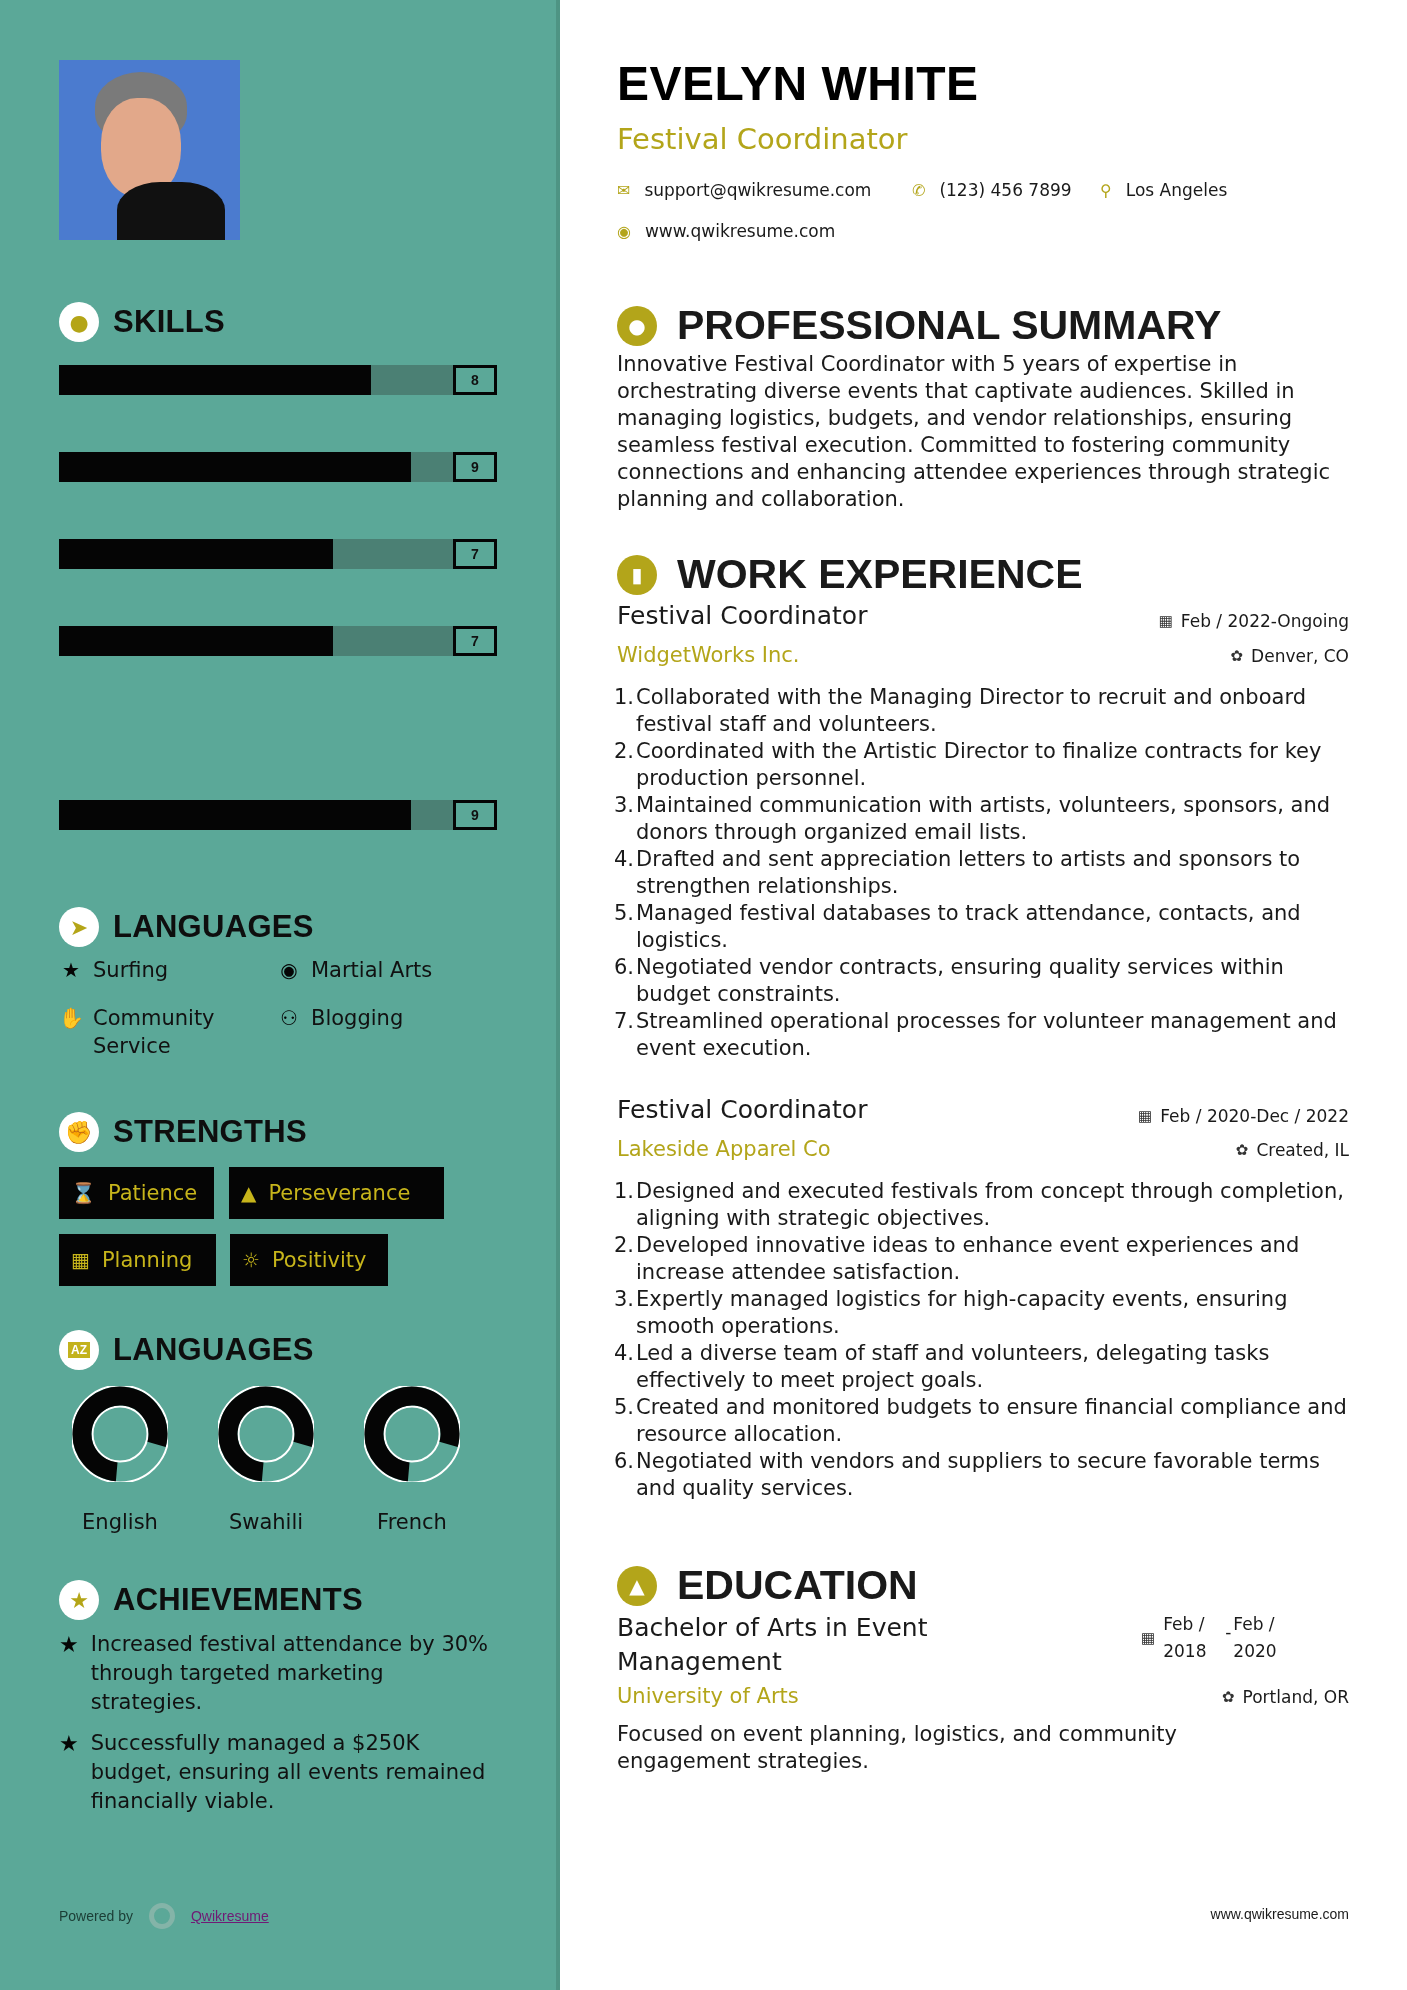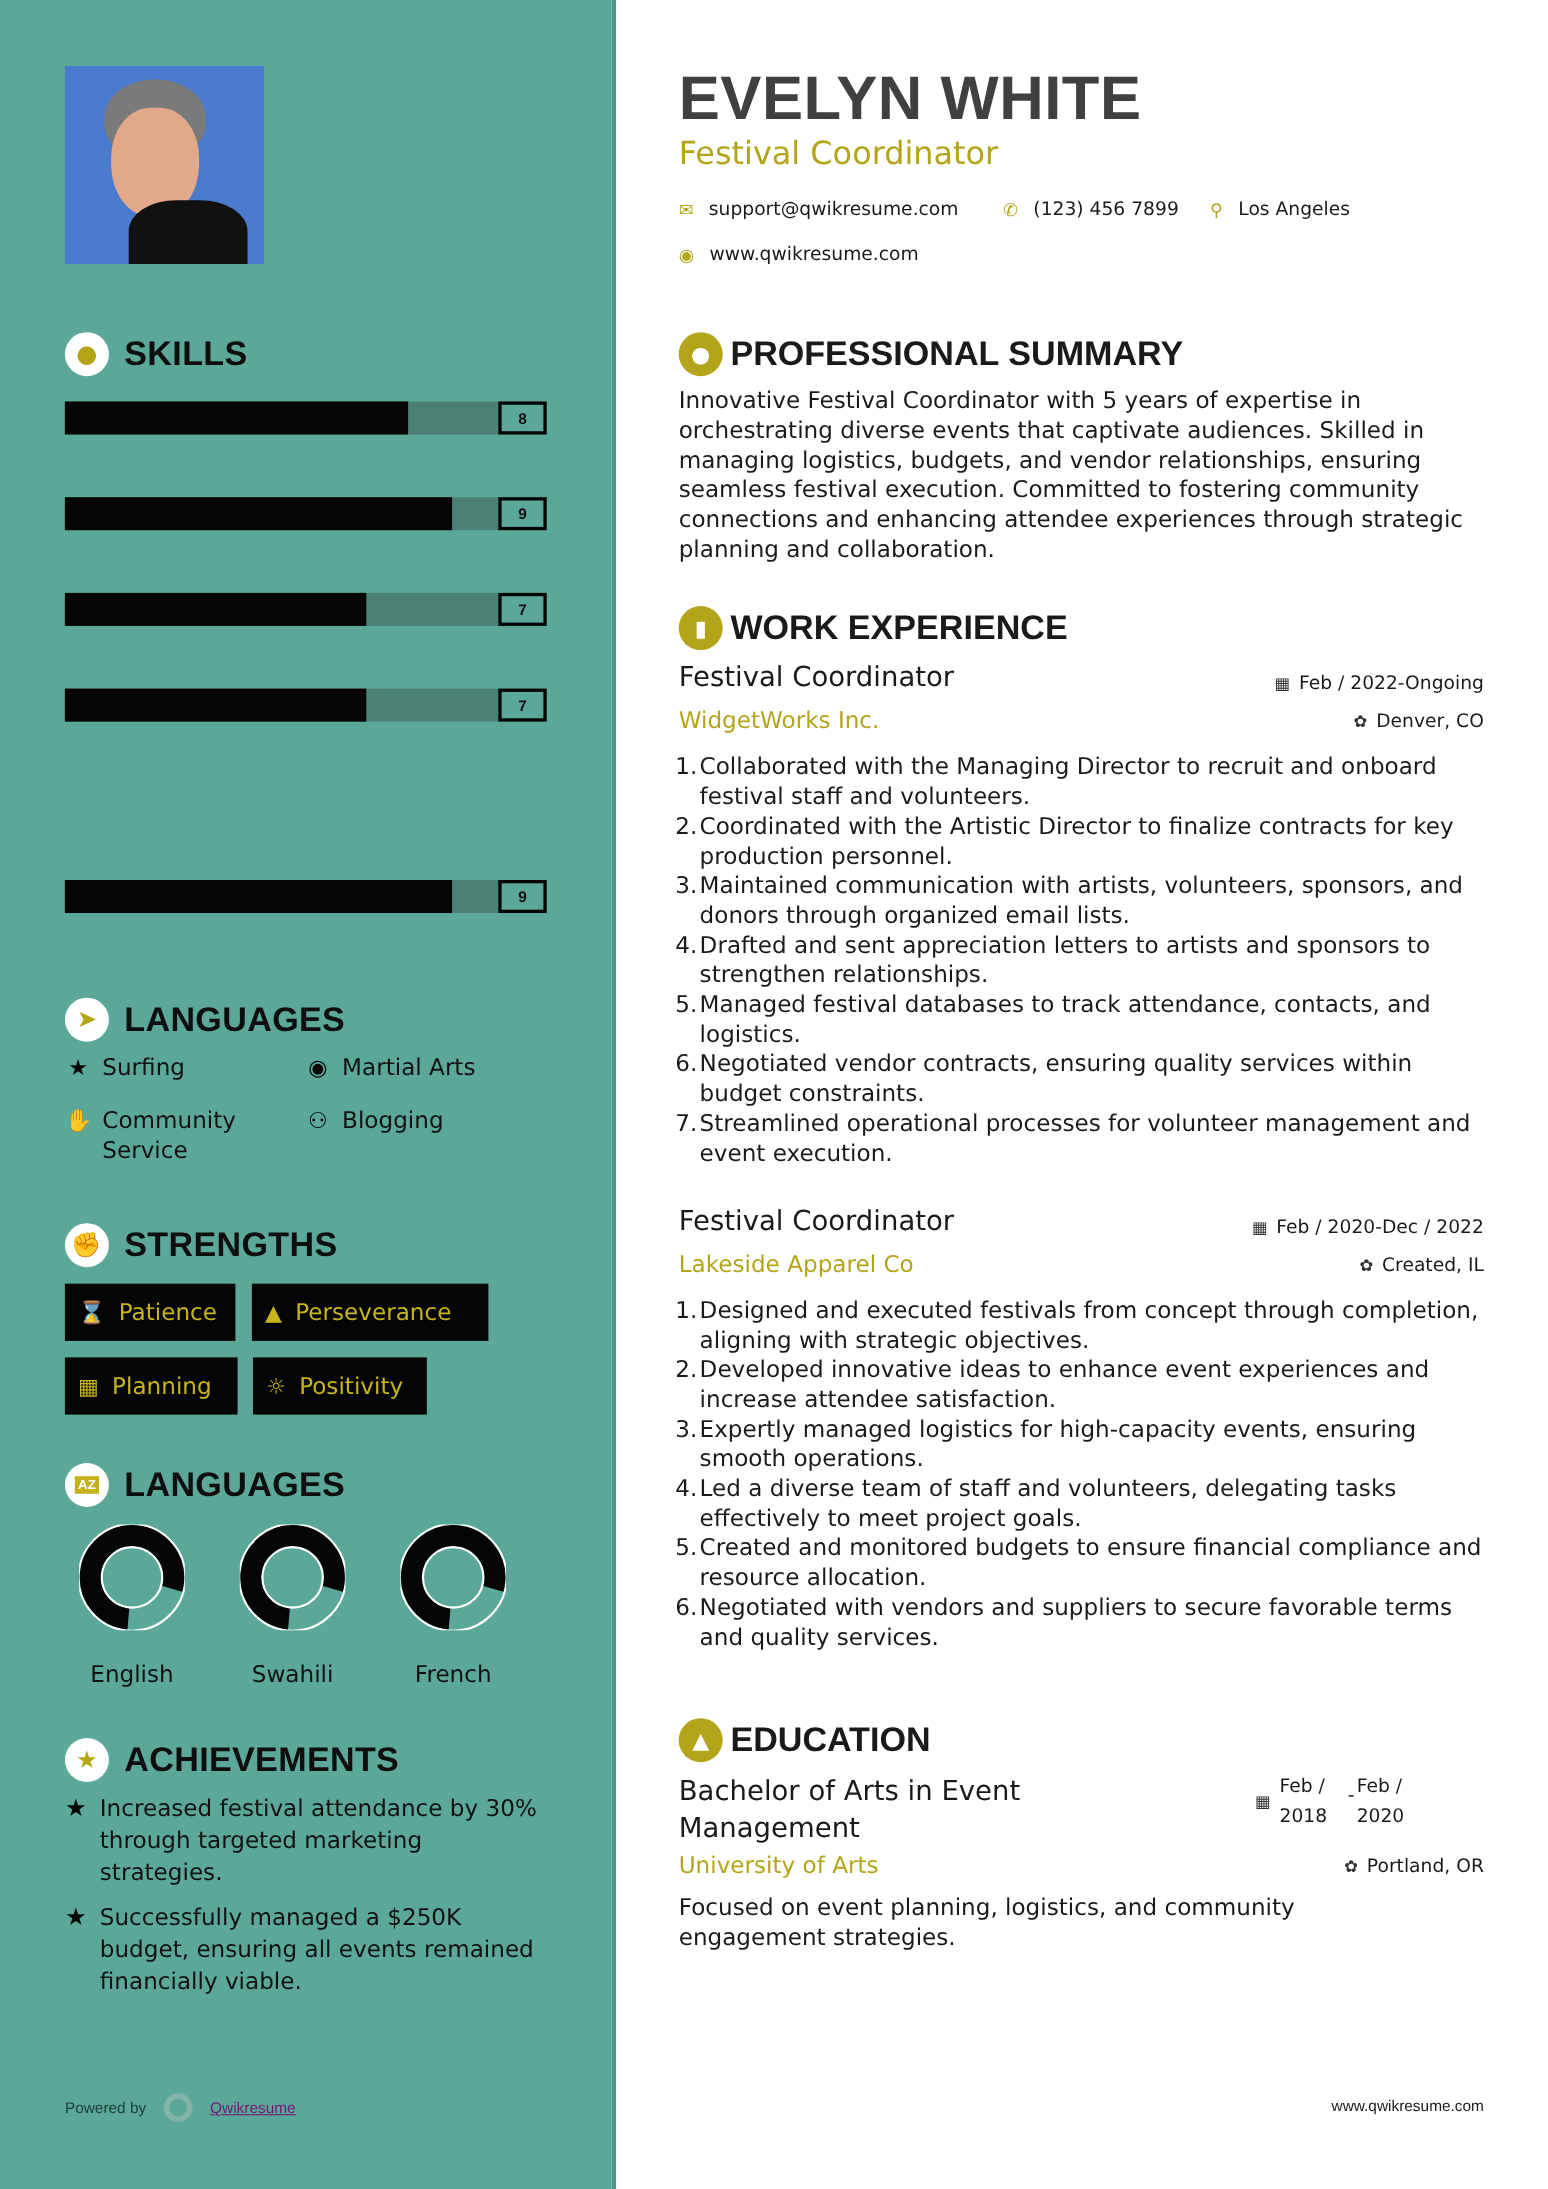--- a/index.html
+++ b/index.html
@@ -44,29 +44,29 @@
   
   .ach { position: absolute; left: 59px; width: 440px; display: flex; align-items: flex-start; }
   .ach .ico { width: 34px; font-size: 22px; color: #050505; margin-right: 12px; margin-top: 2px; }
   .ach .txt { font-size: 21px; line-height: 29px; color: #111; }
 
   .powered { position: absolute; left: 59px; top: 1903px; display: flex; align-items: center; font-family: "Liberation Sans", sans-serif; font-size: 14px; color: #1b3d35; }
   .powered .q { width: 26px; height: 26px; border: 5px solid #8fb7ad; border-radius: 50%; margin: 0 16px 0 16px; opacity: 0.8; }
   .powered .link { text-decoration: underline; color: #701a75; }
 
   
-  .name { position: absolute; left: 617px; top: 56px; font-family: "Liberation Sans", sans-serif; font-weight: 700; font-size: 56px; color: #404040; letter-spacing: 0.5px; }
+  .name { position: absolute; left: 617px; top: 56px; font-family: "Liberation Sans", sans-serif; font-weight: 700; font-size: 48px; color: #000000; letter-spacing: 0.5px; }
   .role { position: absolute; left: 617px; top: 122px; font-size: 29px; color: #b3a51a; }
   .contact { position: absolute; display: flex; align-items: center; font-size: 17px; color: #1a1a1a; }
   .contact .ico { color: #b3a51a; margin-right: 14px; font-size: 16px; }
 
   
   .r-head { position: absolute; left: 617px; display: flex; align-items: center; }
   .r-head .badge { width: 40px; height: 40px; border-radius: 50%; background: #b3a51a; display: flex; align-items: center; justify-content: center; color: #ffffff; font-size: 20px; }
-  .r-head .title { margin-left: 7px; font-family: "Liberation Sans", sans-serif; font-weight: 700; font-size: 31px; color: #1a1a1a; }
+  .r-head .title { margin-left: 20px; font-family: "Liberation Sans", sans-serif; font-weight: 700; font-size: 41px; color: #1a1a1a; }
 
   .summary { position: absolute; left: 617px; top: 351px; width: 735px; font-size: 21px; line-height: 27px; color: #1a1a1a; }
 
   .job-title { position: absolute; left: 617px; font-size: 25px; color: #1a1a1a; }
   .company { position: absolute; left: 617px; font-size: 21px; color: #b3a51a; }
   .meta { position: absolute; right: 58px; font-size: 17px; color: #1a1a1a; display: flex; align-items: center; }
   .meta .ico { margin-right: 8px; font-size: 15px; color: #333; }
   .bullets { position: absolute; left: 610px; width: 740px; font-size: 21px; line-height: 27px; color: #1a1a1a; }
   .bullets li { display: flex; }
   .bullets .num { width: 24px; flex-shrink: 0; text-align: right; margin-right: 2px; }

